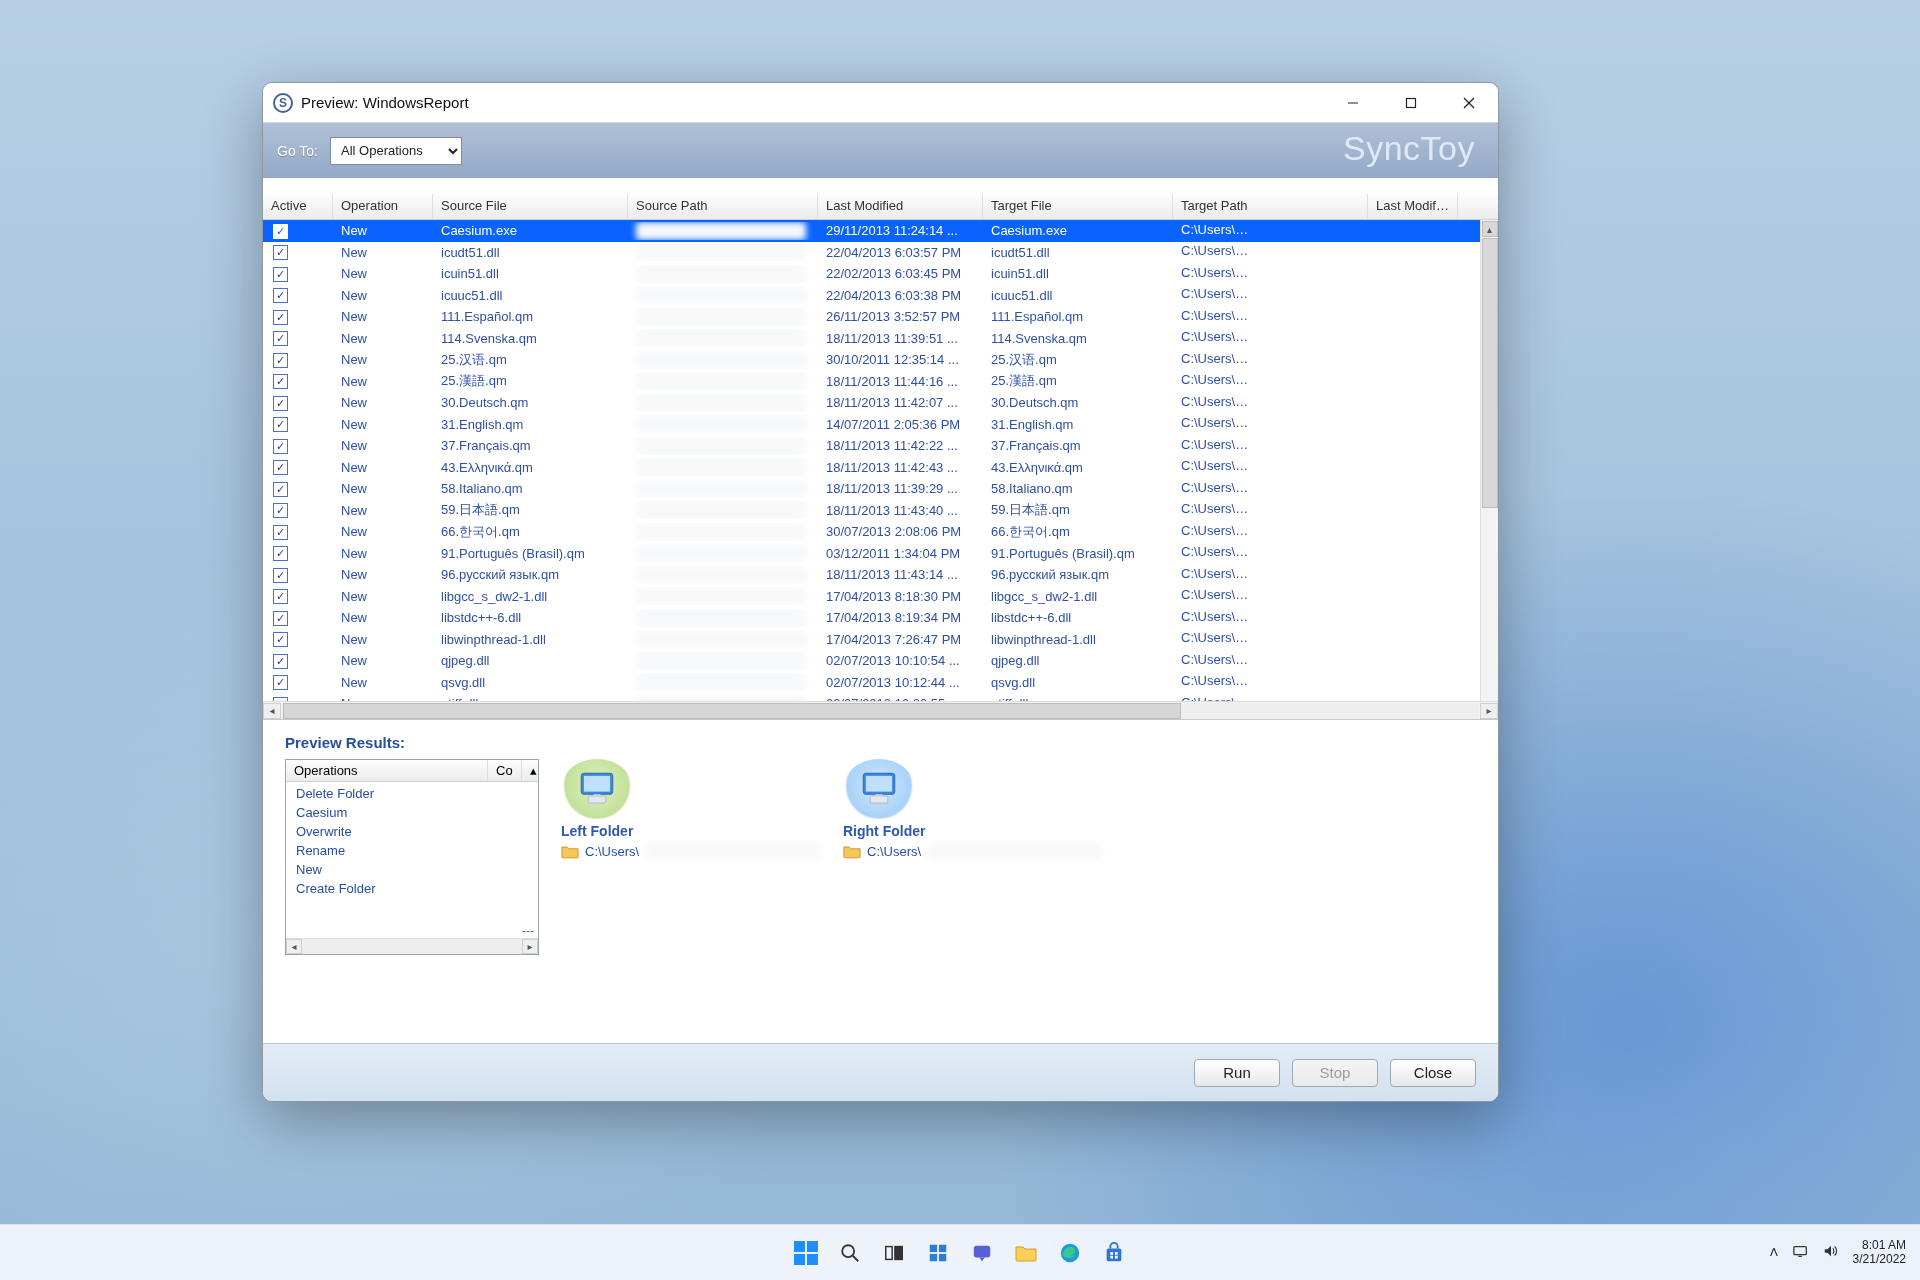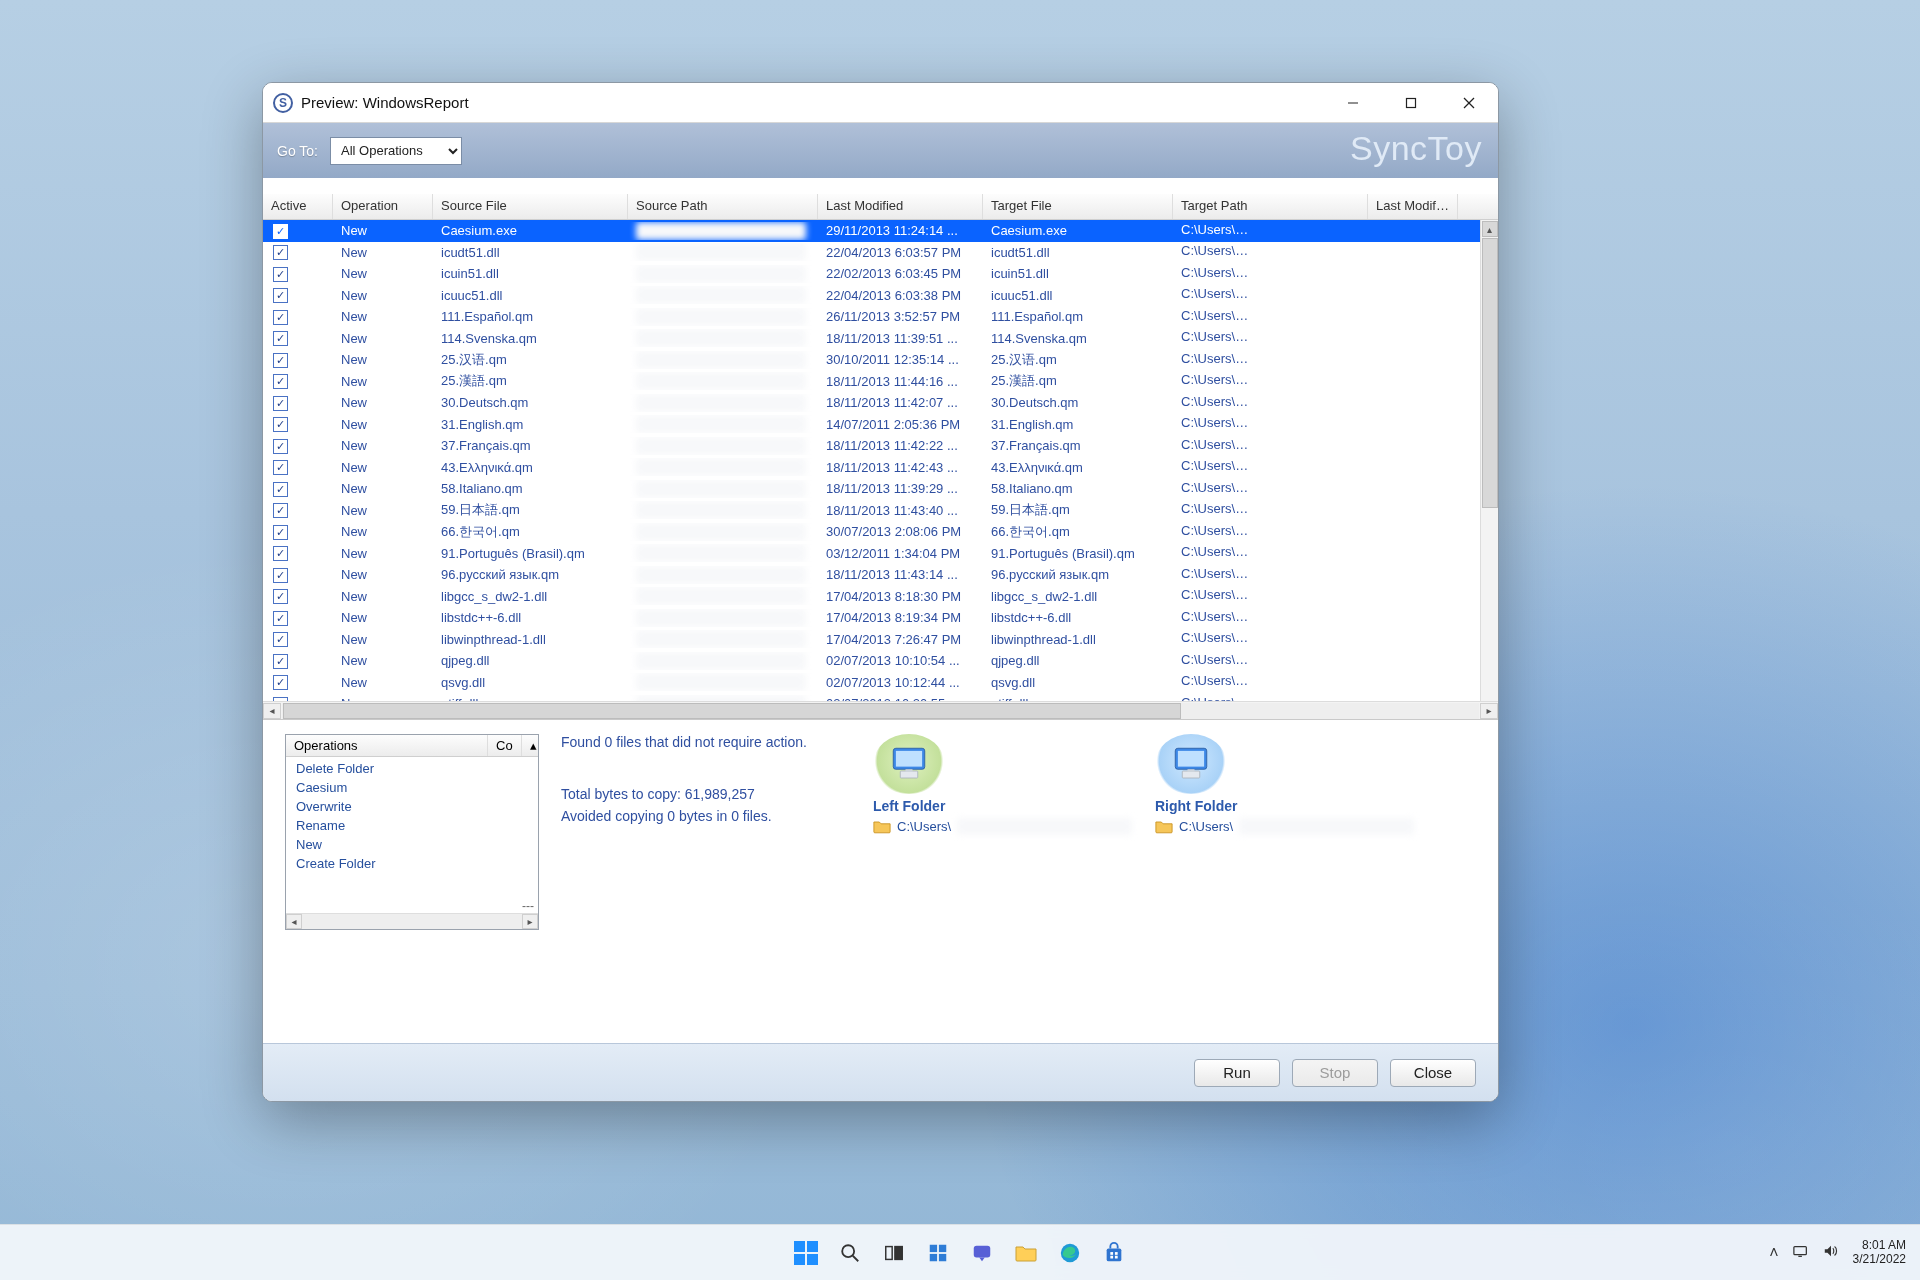--- a/index.html
+++ b/index.html
@@ -62,21 +62,21 @@
     color: #fff;
     position: relative;
   }
   .toolbar .goto-label { font-size: 14px; margin-right: 12px; text-shadow: 0 1px 1px rgba(0,0,0,0.25); }
   .toolbar select {
     height: 28px; width: 132px;
     border: 1px solid #7b8da6; background: #fff; color: #222;
     font-size: 13px; padding: 0 6px;
   }
   .brand {
-    position: absolute; right: 16px; top: 6px;
+    position: absolute; right: 23px; top: 6px;
     font-size: 34px; color: #e0eaf6;
     letter-spacing: 0.5px;
   }
 
   
   .grid-wrap { flex: 0 0 auto; height: 542px; display: flex; flex-direction: column; border-bottom: 1px solid #c9c9c9; }
   .grid-head {
     display: flex; height: 26px;
     background: linear-gradient(180deg, #fdfdfd, #ececec);
     border-bottom: 1px solid #cfcfcf;
@@ -562,20 +562,21 @@
     <div class="hscroll">
       <div class="arrow">◂</div>
       <div class="track">
           <div class="thumb"></div>
         </div>
       <div class="arrow">▸</div>
     </div>
   </div>
 
   <div class="lower">
+    <div class="lower-title">Preview Results:</div>
     <div class="lower-content">
       <div class="ops-box">
         <div class="ops-head">
           <span>Operations</span>
           <span style="width:34px;">Co</span>
           <span style="width:16px;border-right:none;text-align:center;">▴</span>
         </div>
         <div class="ops-list" id="ops-list">
             <div>Delete Folder</div>
             <div>Caesium</div>
@@ -585,25 +586,20 @@
             <div>Create Folder</div>
           </div>
         <div class="ops-dots">---</div>
         <div class="mini-hscroll">
           <span>◂</span>
           <div class="trk"></div>
           <span>▸</span>
         </div>
       </div>
 
-      <div class="summary-txt" style="flex:0 0 290px;">
-        <p>Found 0 files that did not require action.</p>
-        <p style="margin-top:36px;">Total bytes to copy: 61,989,257</p>
-        <p>Avoided copying 0 bytes in 0 files.</p>
-      </div>
 
       <div class="folder-block" style="flex:0 0 260px;">
         <div class="pc-icon">
           <svg class="pc-svg" viewBox="0 0 48 44">
               <rect x="6" y="4" width="36" height="24" rx="3" fill="#3c87e6" stroke="#2c5fa4" stroke-width="1"></rect>
               <rect x="9" y="7" width="30" height="18" fill="#bfe0ff"></rect>
               <rect x="14" y="30" width="20" height="8" rx="1" fill="#e4e8ee" stroke="#aab2bc"></rect>
               <rect x="20" y="28" width="8" height="3" fill="#cfd5dd"></rect>
             </svg>
         </div>

